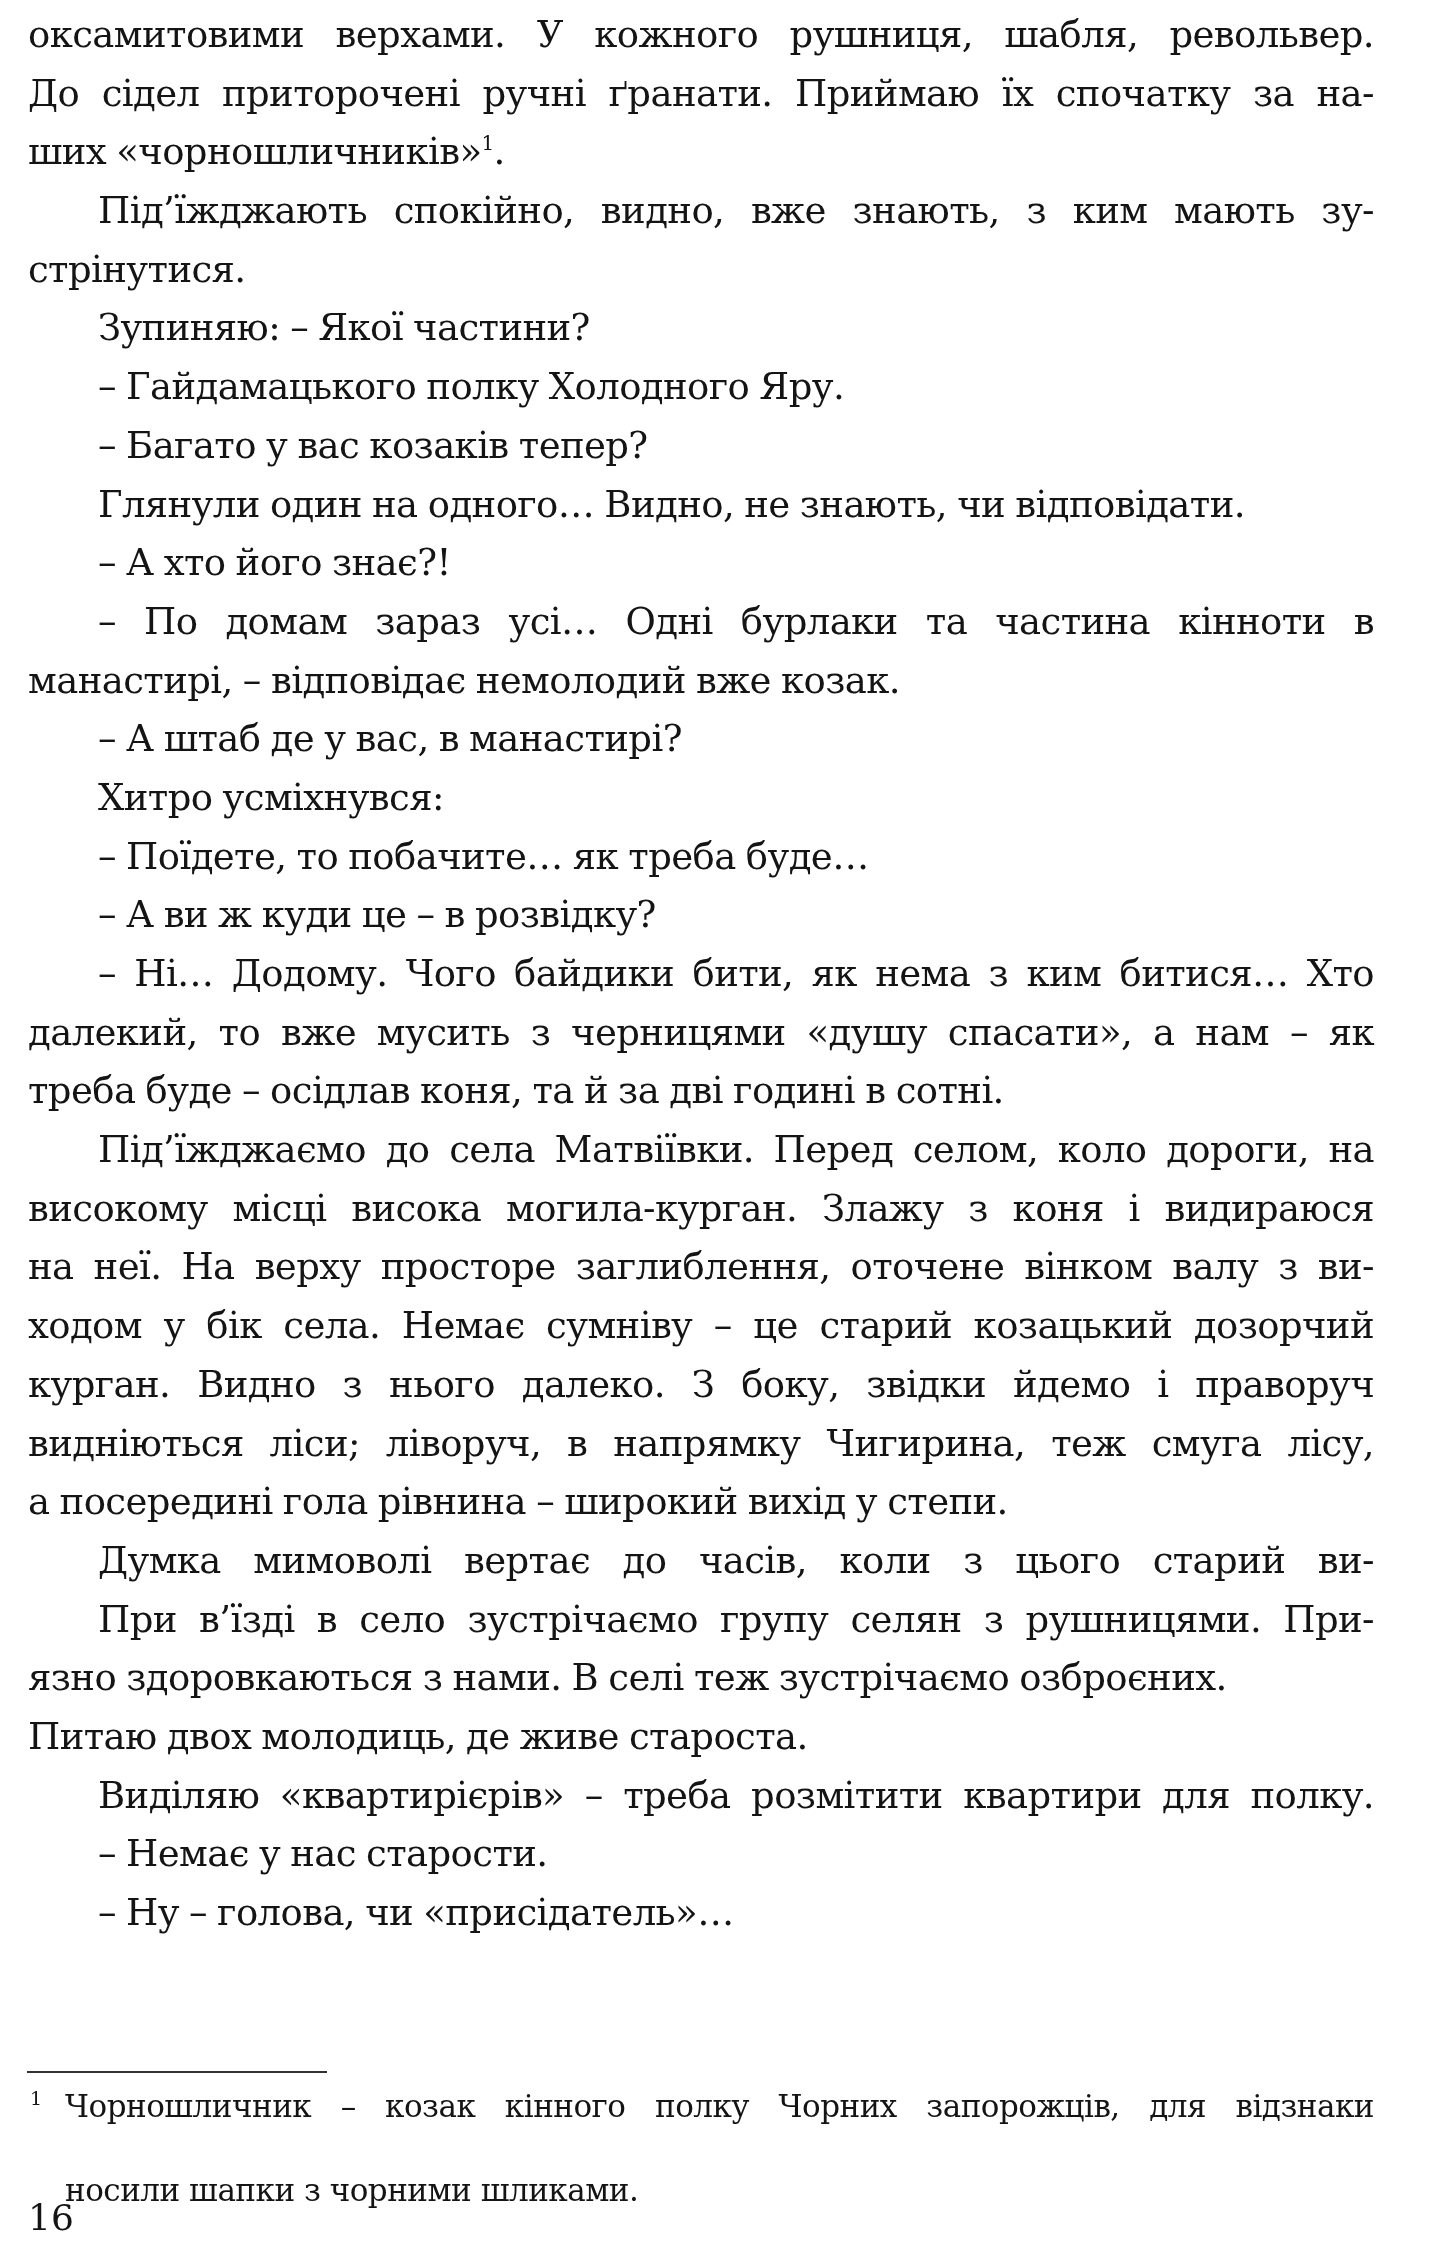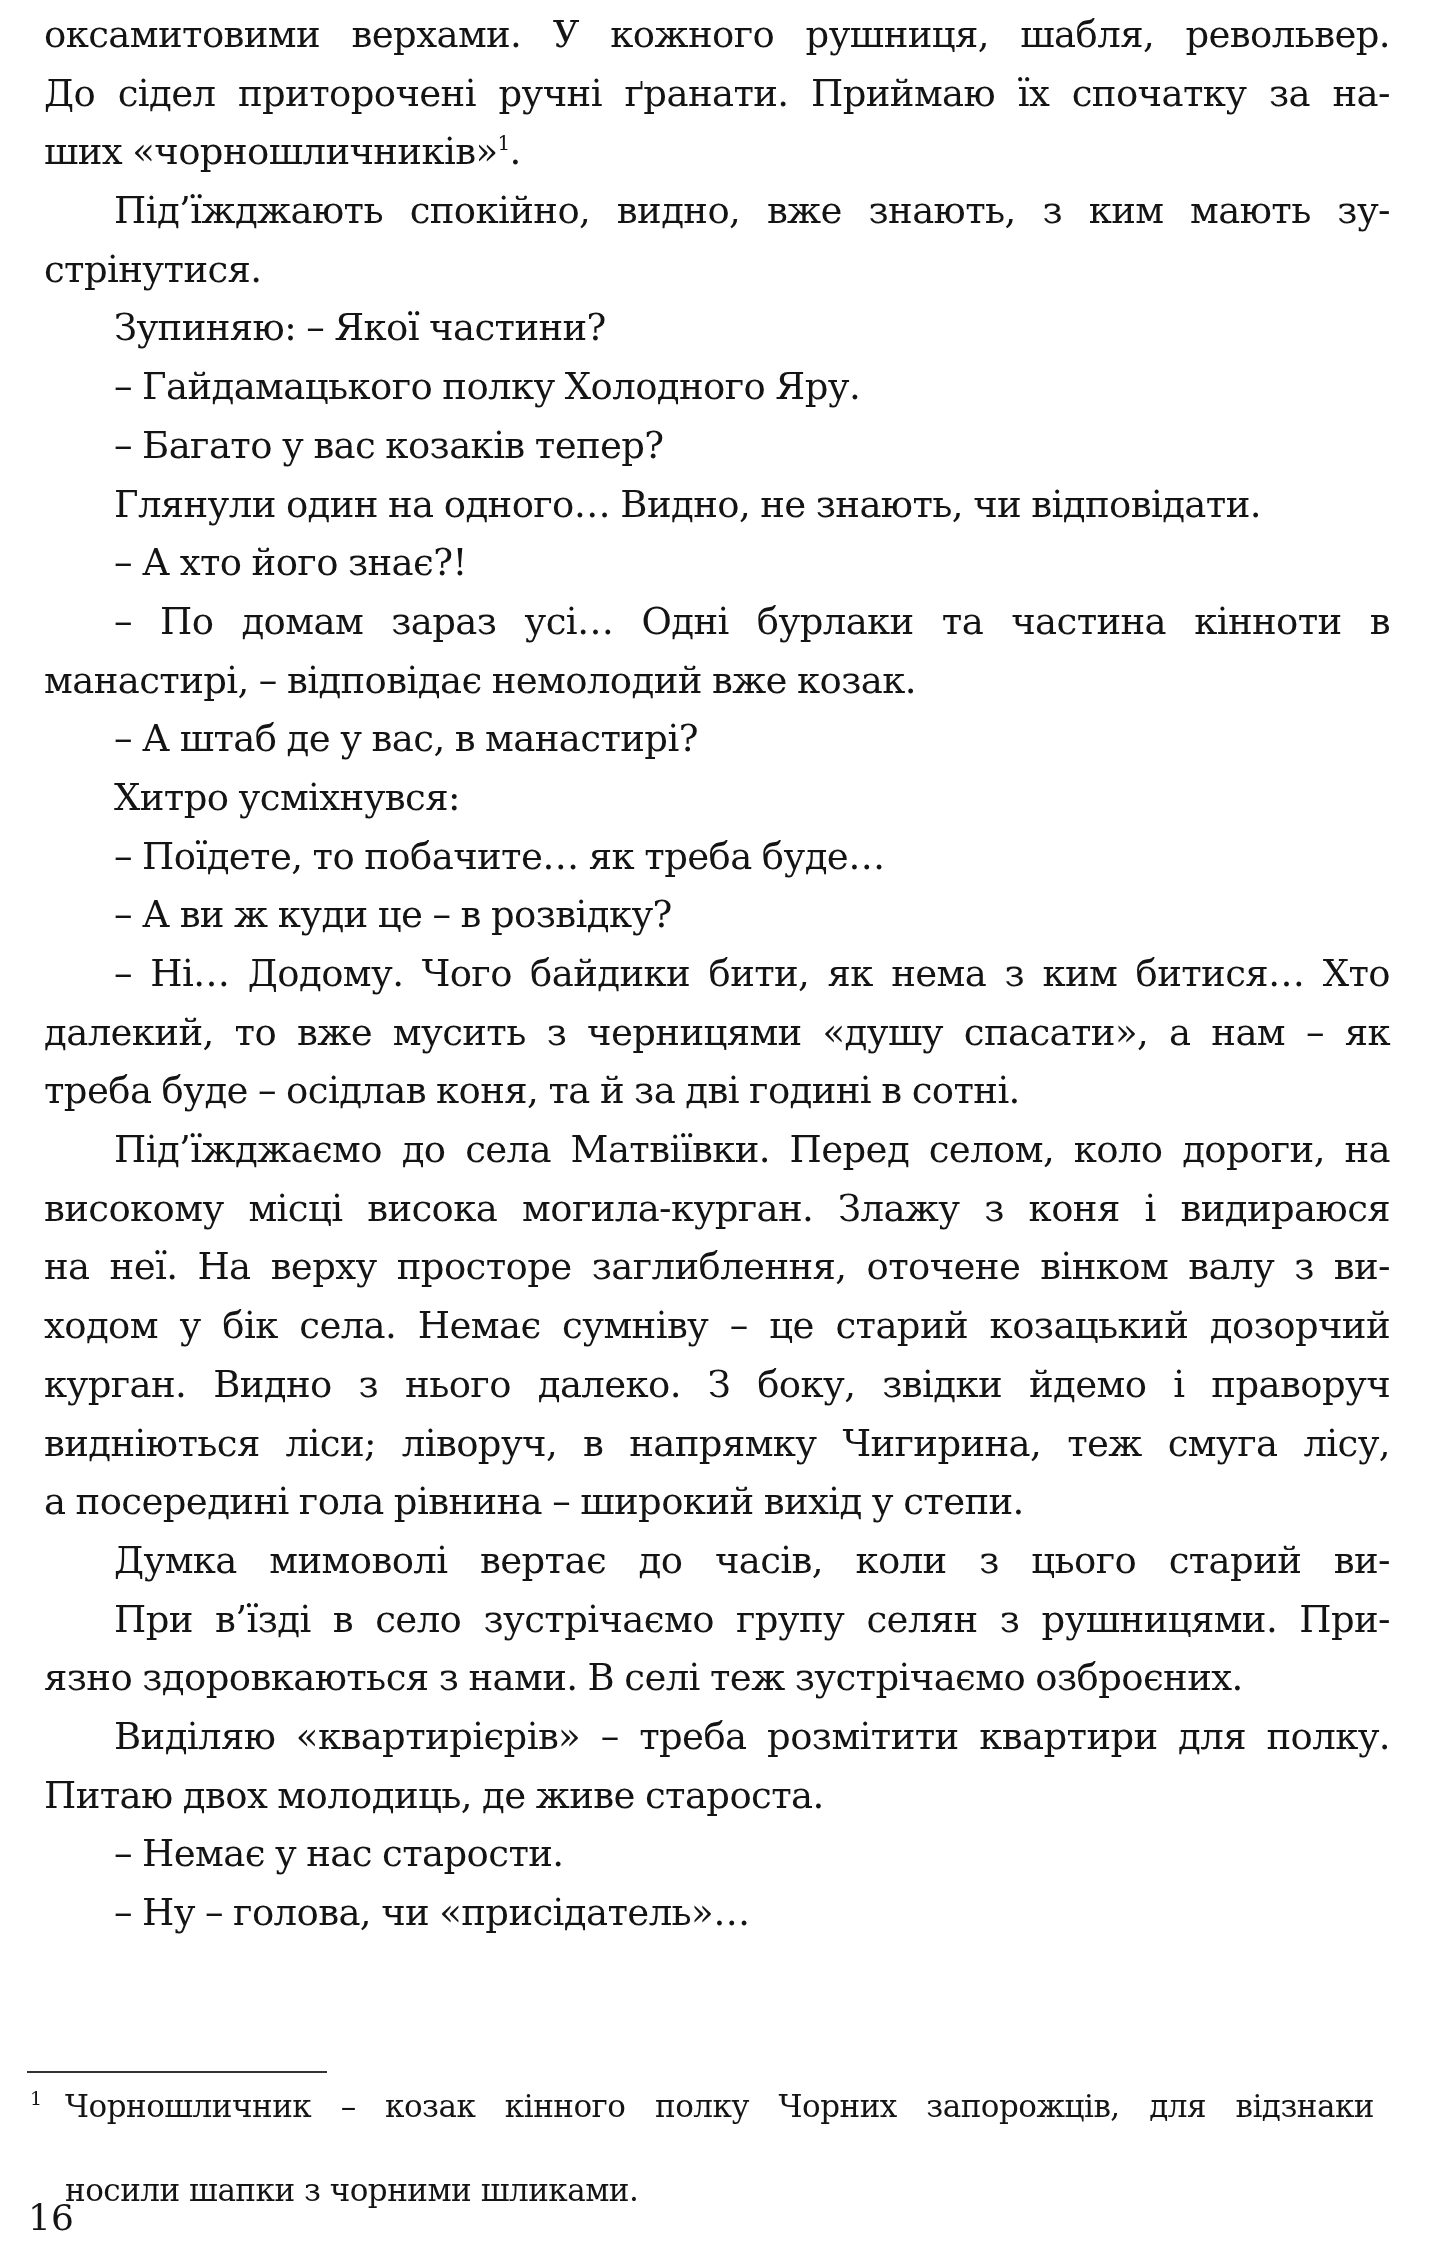--- a/index.html
+++ b/index.html
@@ -10,21 +10,21 @@
   body {
     width: 1435px;
     height: 2252px;
     position: relative;
     overflow: hidden;
     color: #141414;
     font-family: "DejaVu Serif", "Liberation Serif", serif;
   }
   .page {
     position: absolute;
-    left: 44px;
+    left: 28px;
     top: 6px;
     width: 1346px;
   }
   .line {
     display: block;
     height: 58.7px;
     line-height: 58.7px;
     font-size: 37px;
     white-space: nowrap;
     text-align: justify;
@@ -112,22 +112,22 @@
   <span class="line indent">Під’їжджаємо до села Матвіївки. Перед селом, коло дороги, на</span>
   <span class="line">високому місці висока могила-курган. Злажу з коня і видираюся</span>
   <span class="line">на неї. На верху просторе заглиблення, оточене вінком валу з ви-</span>
   <span class="line">ходом у бік села. Немає сумніву – це старий козацький дозорчий</span>
   <span class="line">курган. Видно з нього далеко. З боку, звідки йдемо і праворуч</span>
   <span class="line">видніються ліси; ліворуч, в напрямку Чигирина, теж смуга лісу,</span>
   <span class="line last">а посередині гола рівнина – широкий вихід у степи.</span>
   <span class="line indent">Думка мимоволі вертає до часів, коли з цього старий ви-</span>
   <span class="line indent">При в’їзді в село зустрічаємо групу селян з рушницями. При-</span>
   <span class="line last">язно здоровкаються з нами. В селі теж зустрічаємо озброєних.</span>
+  <span class="line last">Питаю двох молодиць, де живе староста.</span>
   <span class="line indent">Виділяю «квартирієрів» – треба розмітити квартири для полку.</span>
-  <span class="line last">Питаю двох молодиць, де живе староста.</span>
   <span class="line indent last">– Немає у нас старости.</span>
   <span class="line indent last">– Ну – голова, чи «присідатель»…</span>
 </div>
 
 <div class="footnote-rule"></div>
 
 <div class="footnotes">
   <span class="fn-line">
     <span class="fn-marker">1</span><span class="fn-term">Чорношличник</span><span> – козак кінного полку Чорних запорожців, для відзнаки</span>
   </span>

